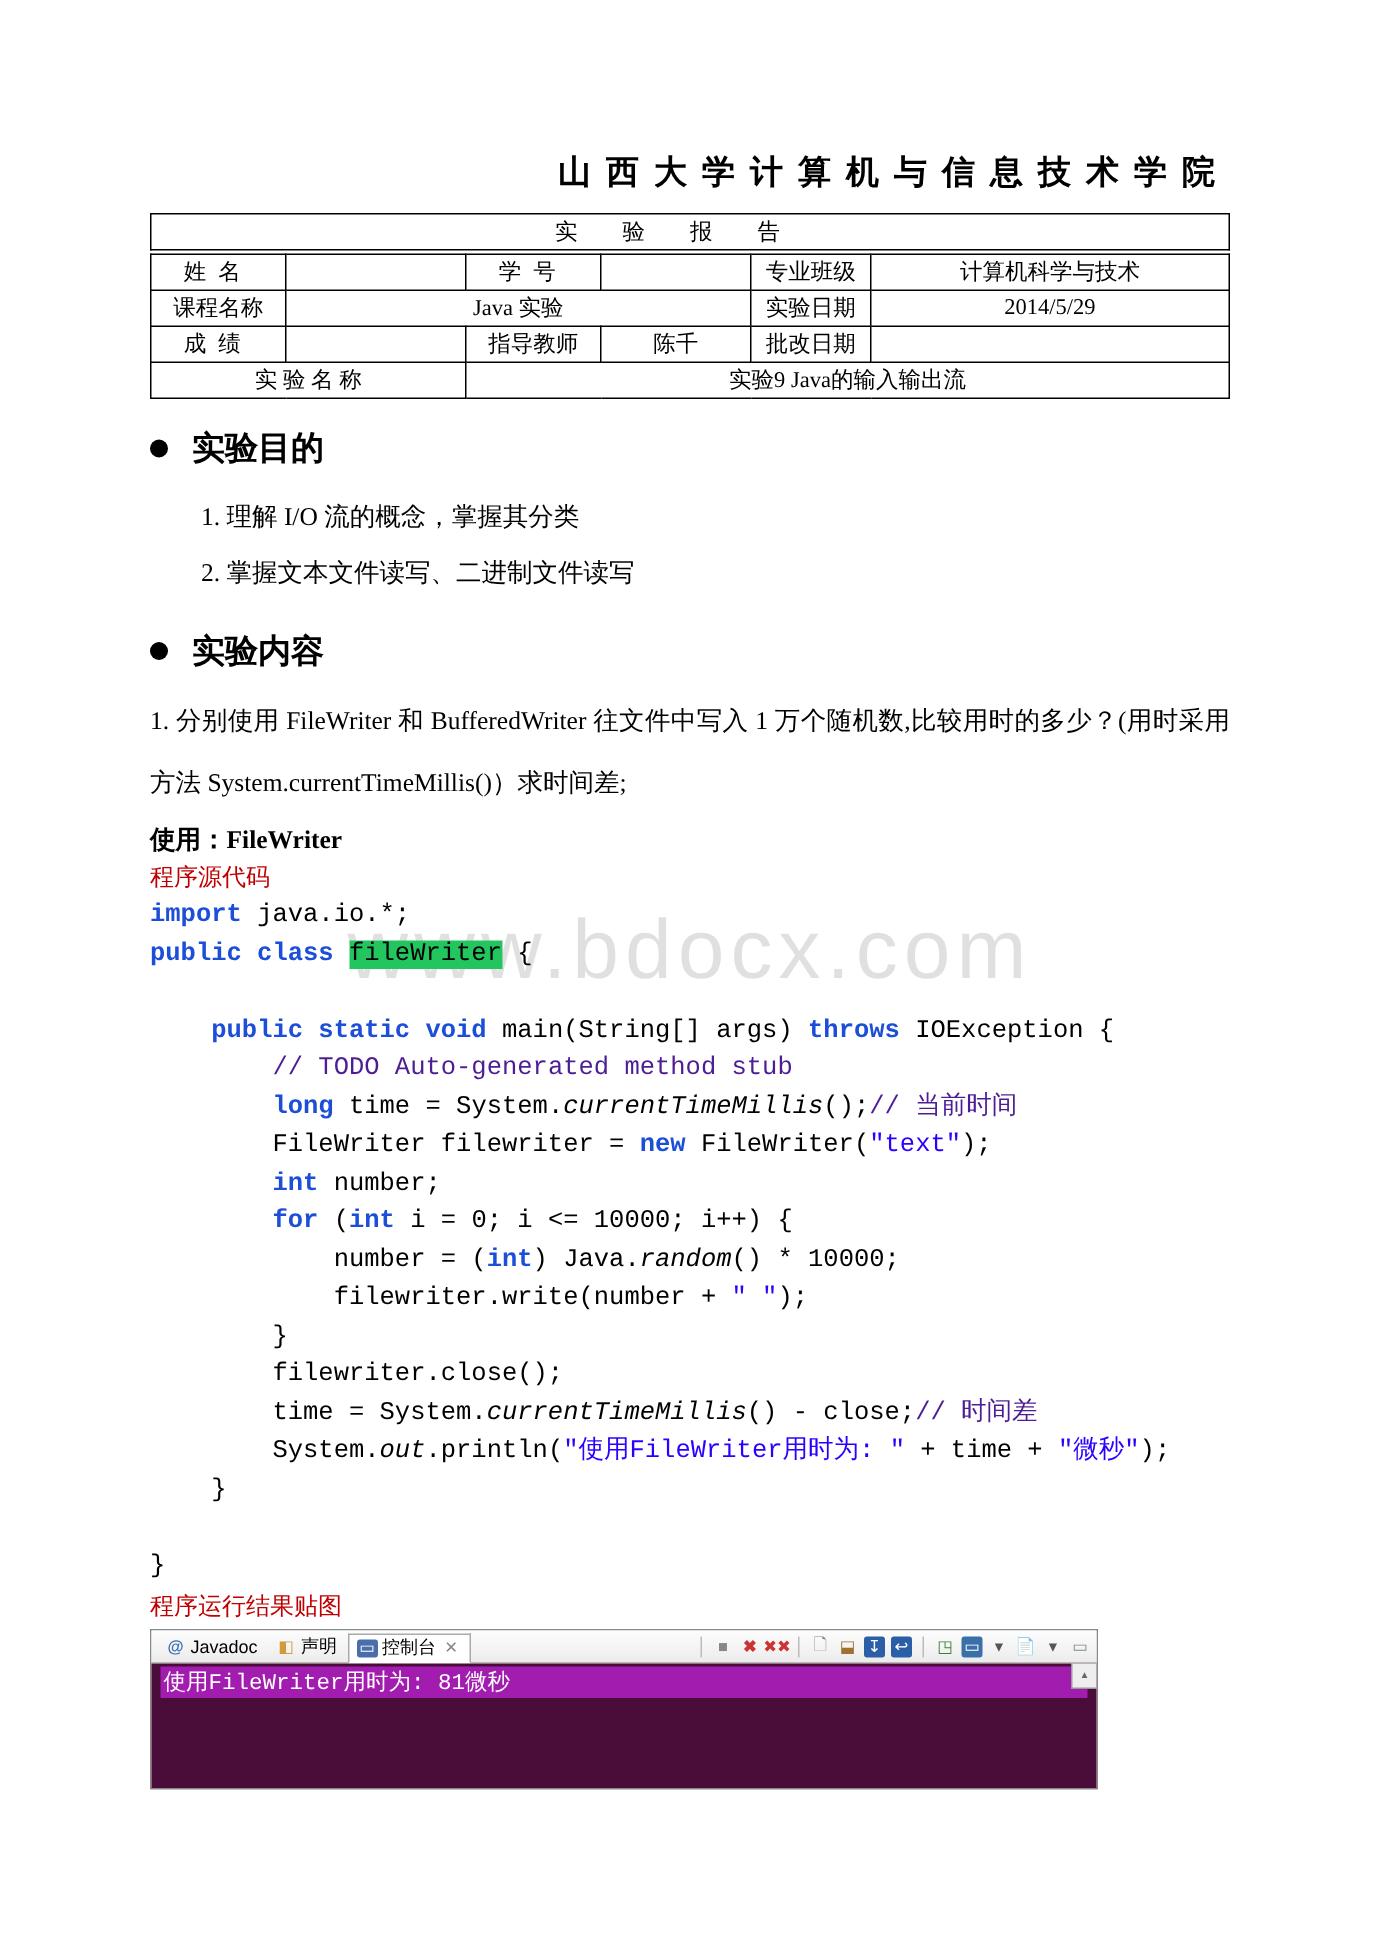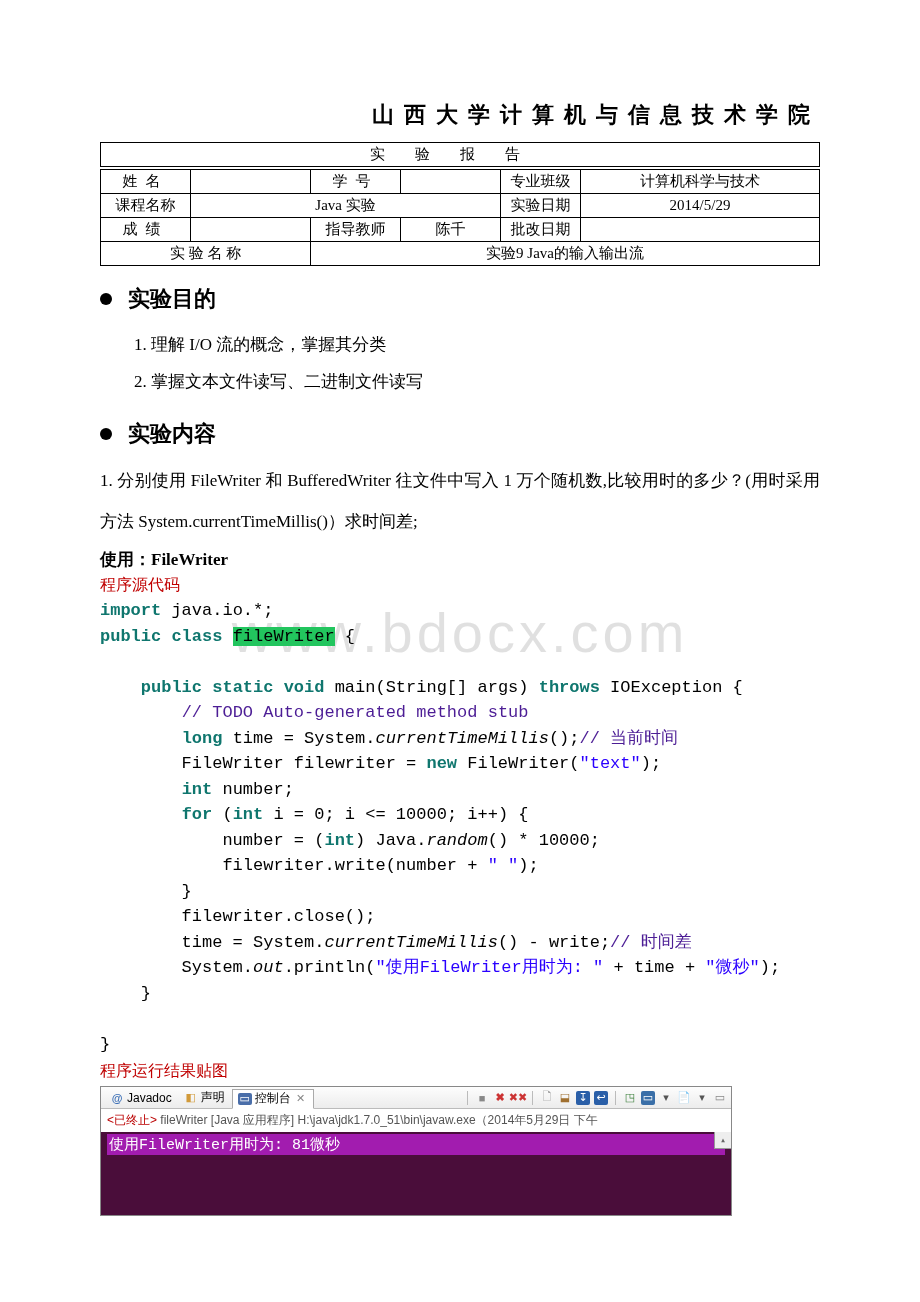--- a/index.html
+++ b/index.html
@@ -83,21 +83,21 @@
       font-size: 16px;
       margin-top: 4px;
     }
     pre.code {
       font-family: Consolas, "Courier New", monospace;
       font-size: 17px;
       line-height: 1.5;
       white-space: pre;
       margin-top: 2px;
     }
-    .kw { color: #0f766e; font-weight: bold; }
+    .kw { color: #1d4ed8; font-weight: bold; }
     .cmt { color: #4c1d95; }
     .str { color: #2a00ff; }
     .it { font-style: italic; }
     .hl { background: #22c55e; }
 
     .console-shot {
       border: 1px solid #888;
       margin-top: 4px;
       width: 632px;
       font-family: "Microsoft YaHei", Tahoma, sans-serif;
@@ -248,21 +248,21 @@
 <span>    </span><span class="kw">public static void</span><span> main(String[] args) </span><span class="kw">throws</span><span> IOException {</span>
 <span>        </span><span class="cmt">// TODO Auto-generated method stub</span>
 <span>        </span><span class="kw">long</span><span> time = System.</span><span class="it">currentTimeMillis</span><span>();</span><span class="cmt">// 当前时间</span>
 <span>        FileWriter filewriter = </span><span class="kw">new</span><span> FileWriter(</span><span class="str">"text"</span><span>);</span>
 <span>        </span><span class="kw">int</span><span> number;</span>
 <span>        </span><span class="kw">for</span><span> (</span><span class="kw">int</span><span> i = 0; i &lt;= 10000; i++) {</span>
 <span>            number = (</span><span class="kw">int</span><span>) Java.</span><span class="it">random</span><span>() * 10000;</span>
 <span>            filewriter.write(number + </span><span class="str">" "</span><span>);</span>
 <span>        }</span>
 <span>        filewriter.close();</span>
-<span>        time = System.</span><span class="it">currentTimeMillis</span><span>() - write;</span><span class="cmt">// 时间差</span>
+<span>        time = System.</span><span class="it">currentTimeMillis</span><span>() - close;</span><span class="cmt">// 时间差</span>
 <span>        System.</span><span class="it">out</span><span>.println(</span><span class="str">"使用FileWriter用时为: "</span><span> + time + </span><span class="str">"微秒"</span><span>);</span>
 <span>    }</span>
 
 <span>}</span></pre>
 
   <div class="red-label">程序运行结果贴图</div>
 
   <div class="console-shot">
     <div class="console-tabs">
       <div class="tab">
@@ -290,22 +290,19 @@
         <span class="ico" style="background:#2a5fa8;color:#fff;border-radius:2px;">↩</span>
         <span class="sep"></span>
         <span class="ico" style="color:#3a7f3a;">◳</span>
         <span class="ico" style="background:#3a6fa8;color:#fff;border-radius:2px;">▭</span>
         <span class="ico" style="color:#555;">▾</span>
         <span class="ico" style="color:#caa54a;">📄</span>
         <span class="ico" style="color:#555;">▾</span>
         <span class="ico" style="color:#888;">▭</span>
       </div>
     </div>
-    <div class="console-info">
-      <span class="term">&lt;已终止&gt; </span><span>fileWriter [Java 应用程序] H:\java\jdk1.7.0_51\bin\javaw.exe（2014年5月29日 下午</span>
-    </div>
     <div class="console-body">
       <div class="scroll-hint">▴</div>
       <div class="hlrow">使用FileWriter用时为: 81微秒</div>
     </div>
   </div>
 
 </div>
 
 </body></html>

